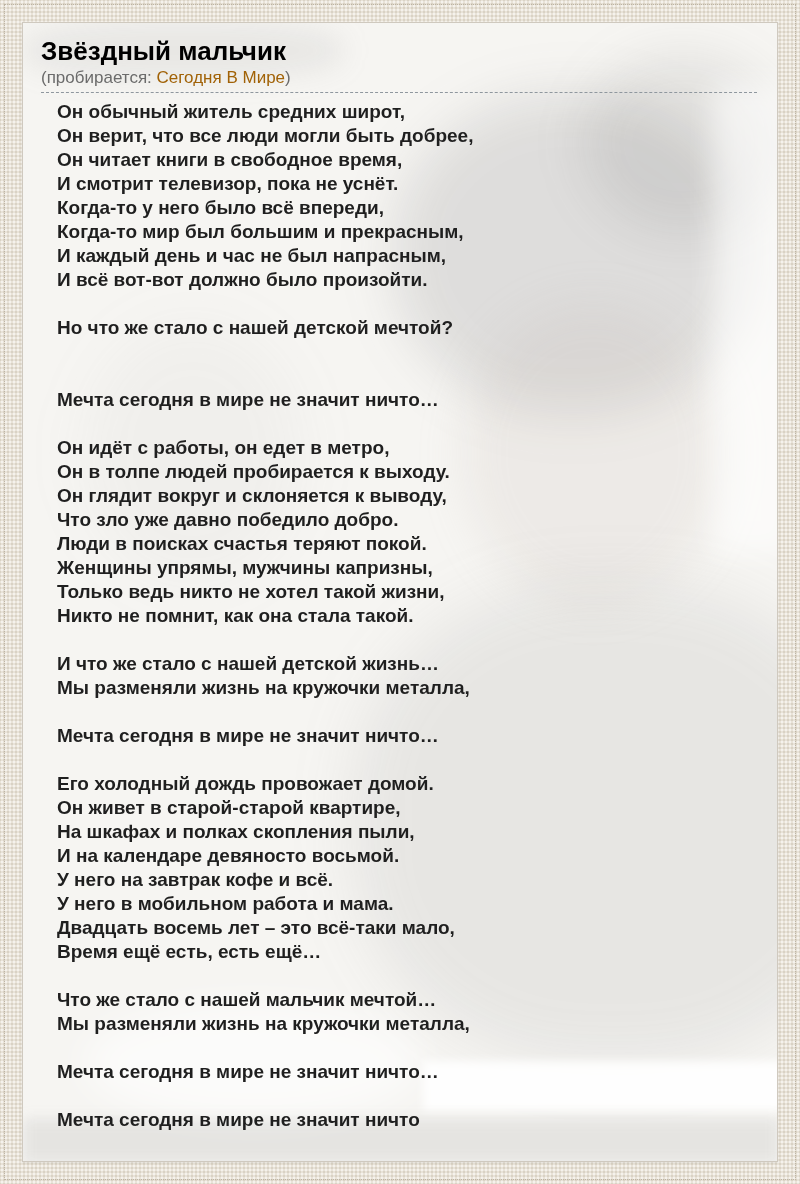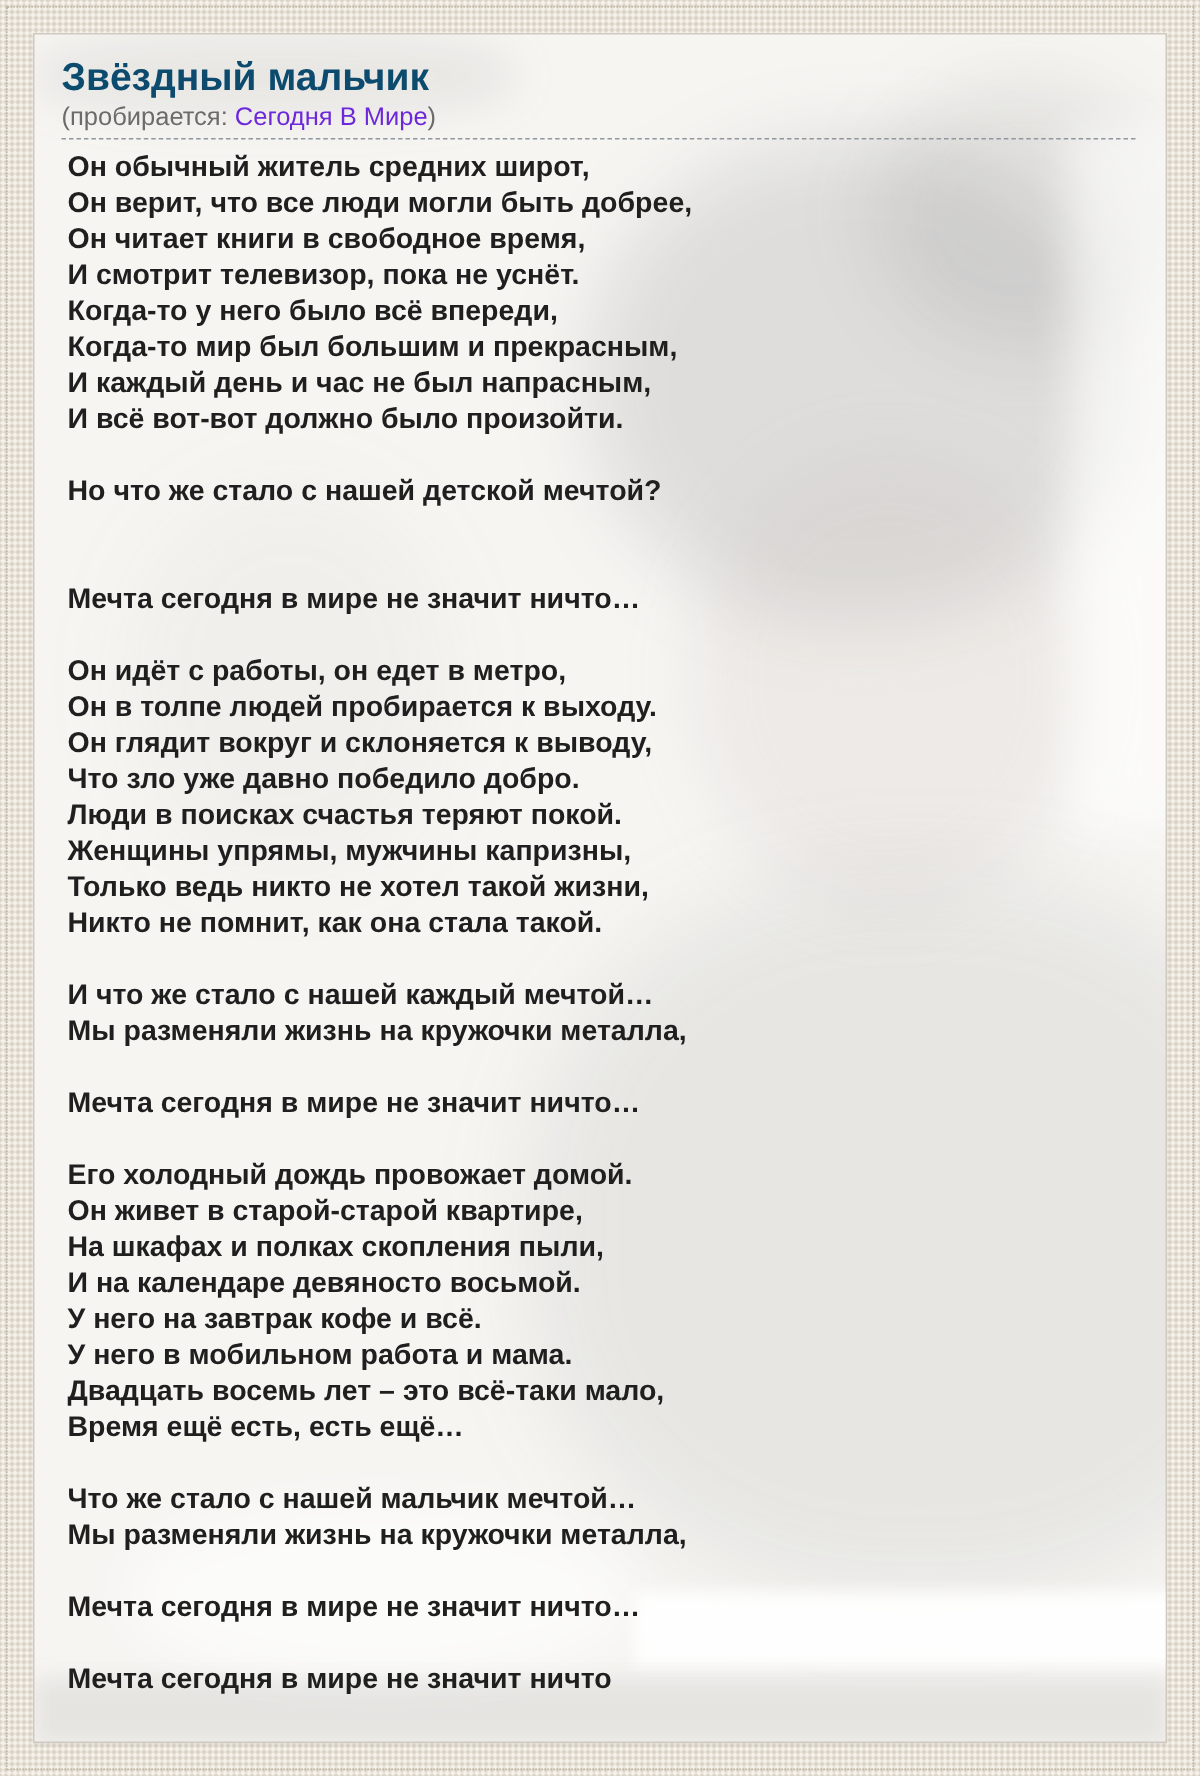--- a/index.html
+++ b/index.html
@@ -89,21 +89,21 @@
     border-bottom: 1px dashed #8f979e;
     height: 0;
   }
   .lyrics {
     margin-top: 7px;
     font-size: 19px;
     font-weight: 700;
     line-height: 24px;
     color: #1f1f1f;
   }
-  .lyrics p.stanza { margin: 0 0 24px 4px; }
+  .lyrics p.stanza { margin: 0 0 24px 16px; }
   .lyrics p.stanza:last-child { margin-bottom: 0; }
 </style>
 </head>
 <body>
 
 <div class="page">
   <div class="page-dotted-border"></div>
 
   <div class="card">
 
@@ -114,31 +114,31 @@
       <div class="blob blob-face"></div>
       <div class="blob blob-left-faint"></div>
       <div class="blob blob-body"></div>
       <div class="blob blob-right-strip"></div>
       <div class="blob blob-bottom-left-light"></div>
       <div class="blob blob-white-band"></div>
       <div class="blob blob-bottom-band"></div>
     </div>
 
     <div class="content">
-      <h1 class="song-title" style="color: #0c4a6e;">Звёздный мальчик</h1>
+      <h1 class="song-title" style="color: #000000;">Звёздный мальчик</h1>
 
-      <div class="performer" style="color: rgb(107, 107, 107);"><span>(пробирается: </span><a href="#" class="performer-link" style="color: #6d28d9;">Сегодня В Мире</a><span>)</span></div>
+      <div class="performer" style="color: rgb(107, 107, 107);"><span>(пробирается: </span><a href="#" class="performer-link" style="color: #a16207;">Сегодня В Мире</a><span>)</span></div>
 
       <div class="separator"></div>
 
       <div class="lyrics" id="lyrics" style="color: rgb(31, 31, 31);">
           <p class="stanza"><span>Он обычный житель средних широт,</span><br><span>Он верит, что все люди могли быть добрее,</span><br><span>Он читает книги в свободное время,</span><br><span>И смотрит телевизор, пока не уснёт.</span><br><span>Когда-то у него было всё впереди,</span><br><span>Когда-то мир был большим и прекрасным,</span><br><span>И каждый день и час не был напрасным,</span><br><span>И всё вот-вот должно было произойти.</span></p>
           <p class="stanza"><span>Но что же стало с нашей детской мечтой?</span><br><br><br><span>Мечта сегодня в мире не значит ничто…</span></p>
           <p class="stanza"><span>Он идёт с работы, он едет в метро,</span><br><span>Он в толпе людей пробирается к выходу.</span><br><span>Он глядит вокруг и склоняется к выводу,</span><br><span>Что зло уже давно победило добро.</span><br><span>Люди в поисках счастья теряют покой.</span><br><span>Женщины упрямы, мужчины капризны,</span><br><span>Только ведь никто не хотел такой жизни,</span><br><span>Никто не помнит, как она стала такой.</span></p>
-          <p class="stanza"><span>И что же стало с нашей каждый мечтой…</span><br><span>Мы разменяли жизнь на кружочки металла,</span><br><br><span>Мечта сегодня в мире не значит ничто…</span></p>
+          <p class="stanza"><span>И что же стало с нашей детской жизнь…</span><br><span>Мы разменяли жизнь на кружочки металла,</span><br><br><span>Мечта сегодня в мире не значит ничто…</span></p>
           <p class="stanza"><span>Его холодный дождь провожает домой.</span><br><span>Он живет в старой-старой квартире,</span><br><span>На шкафах и полках скопления пыли,</span><br><span>И на календаре девяносто восьмой.</span><br><span>У него на завтрак кофе и всё.</span><br><span>У него в мобильном работа и мама.</span><br><span>Двадцать восемь лет – это всё-таки мало,</span><br><span>Время ещё есть, есть ещё…</span></p>
           <p class="stanza"><span>Что же стало с нашей мальчик мечтой…</span><br><span>Мы разменяли жизнь на кружочки металла,</span><br><br><span>Мечта сегодня в мире не значит ничто…</span></p>
           <p class="stanza"><span>Мечта сегодня в мире не значит ничто</span></p>
         </div>
     </div>
 
   </div>
 </div>
 
 </body></html>

